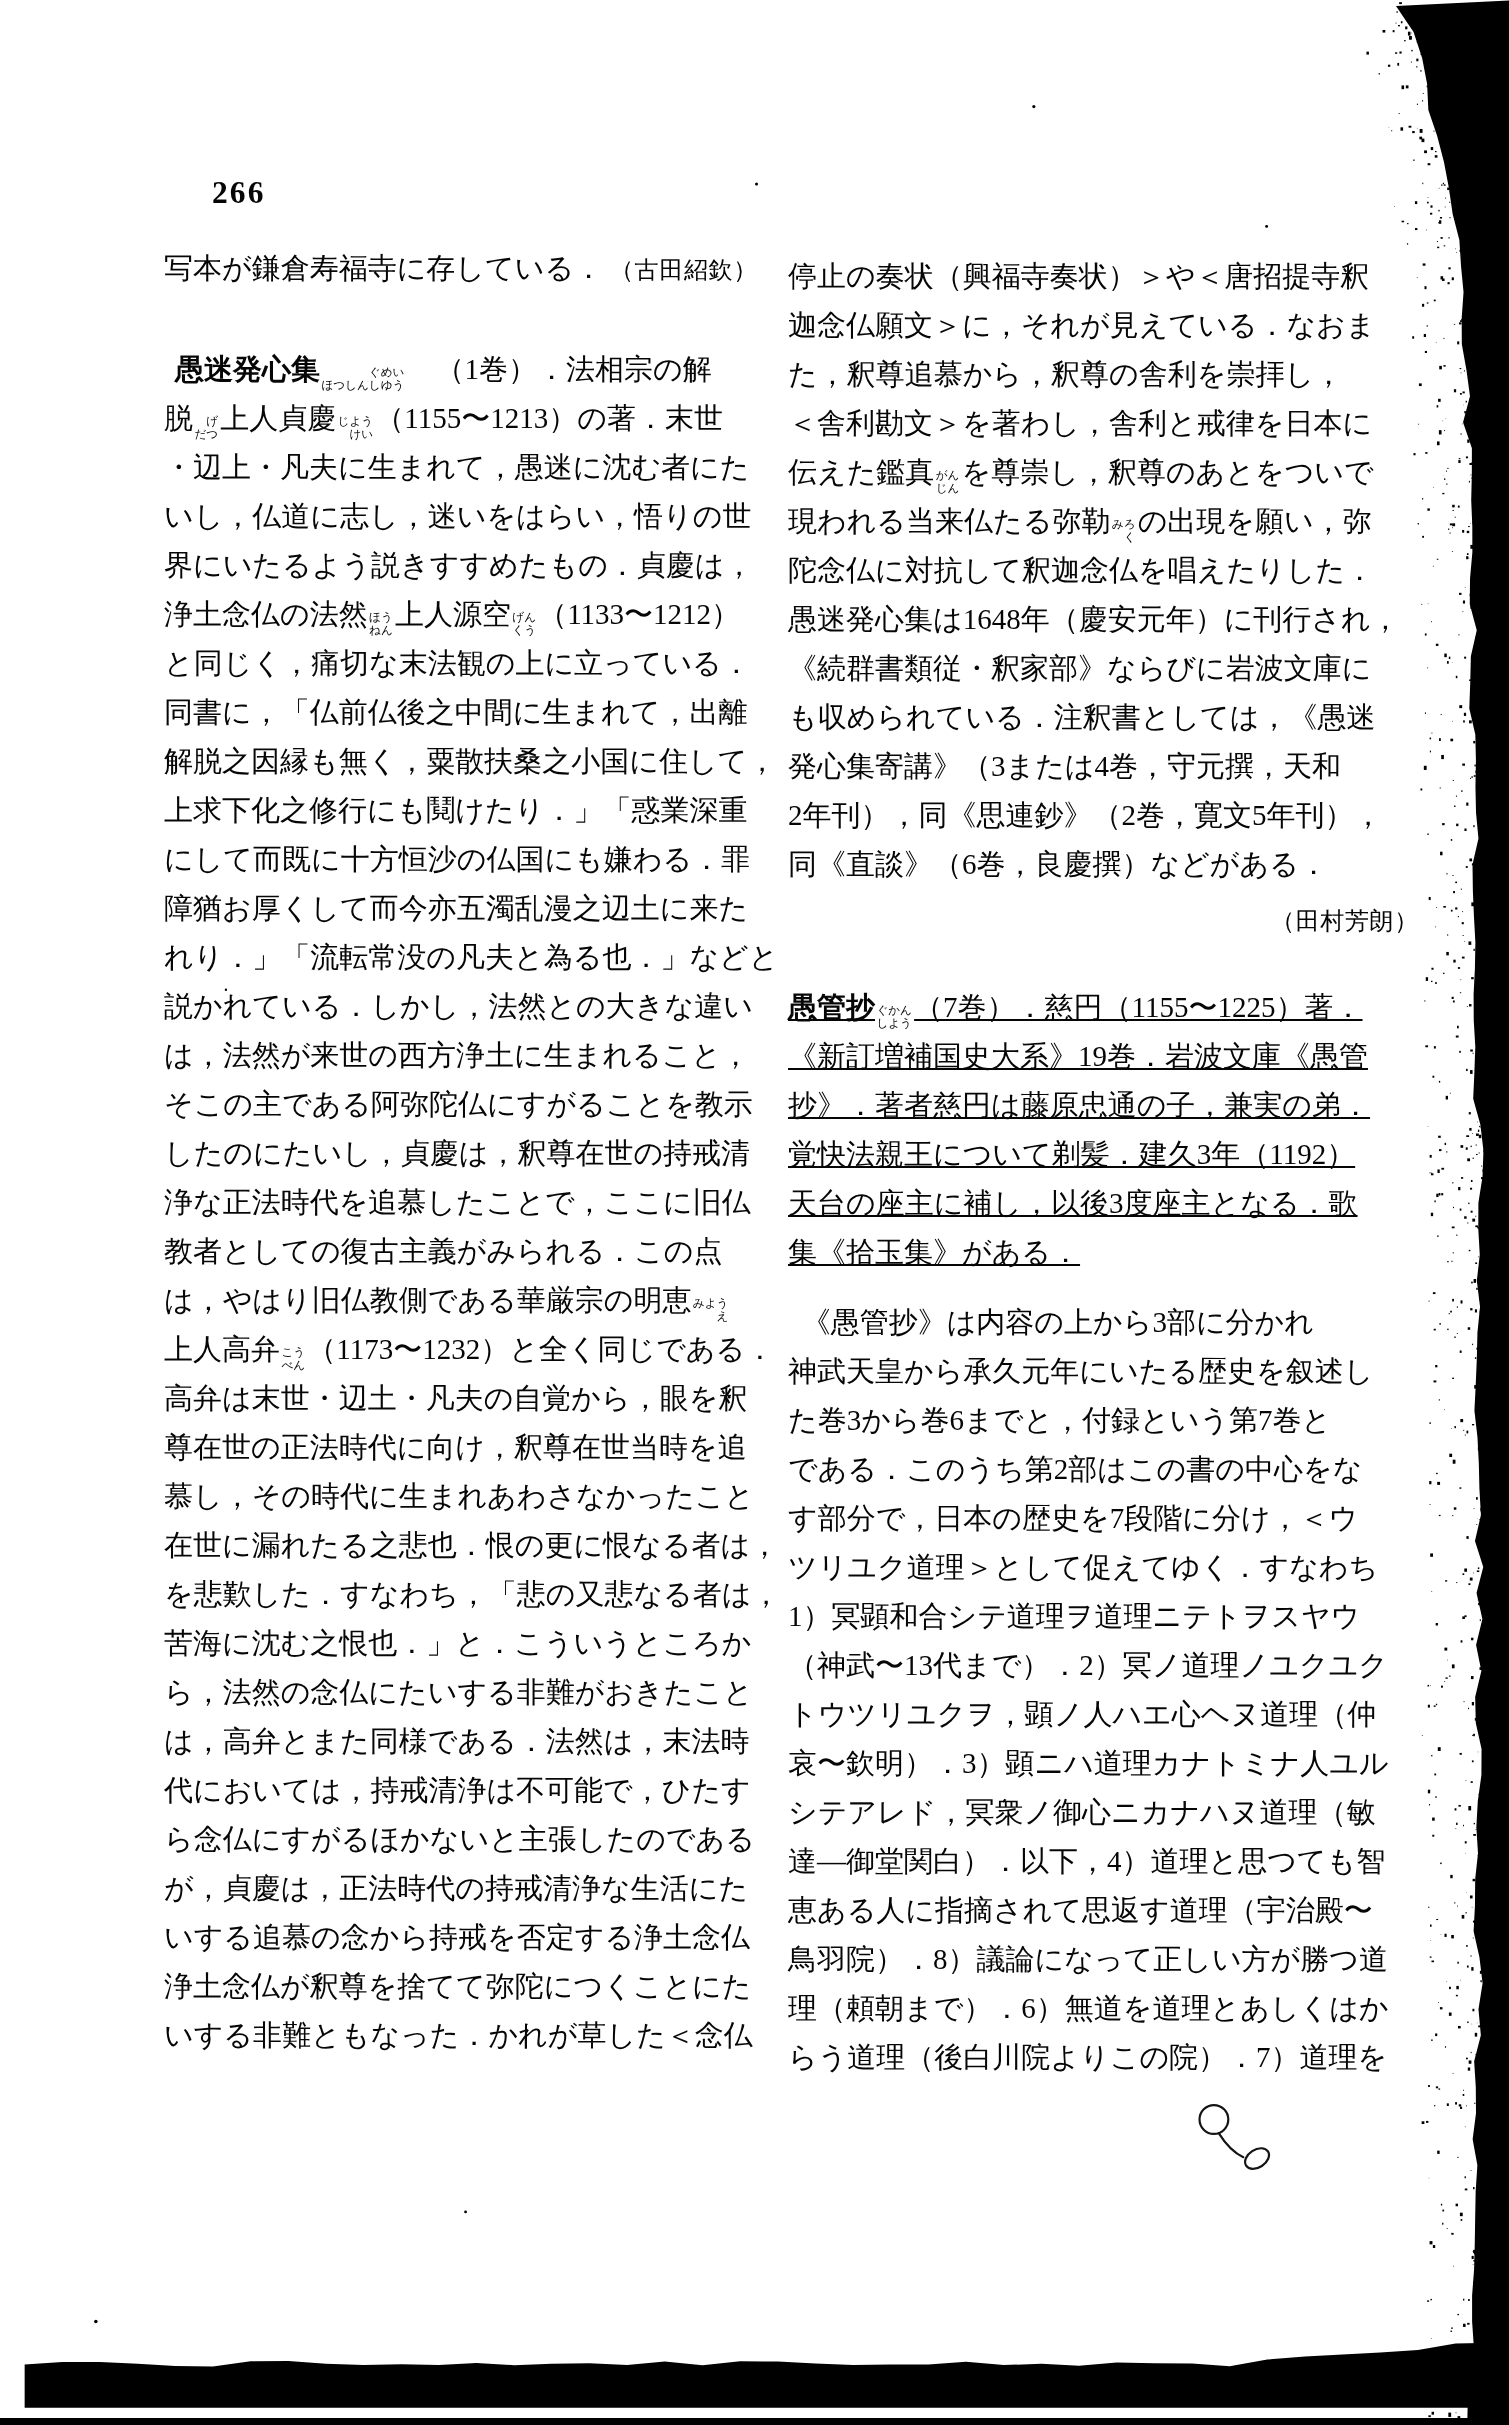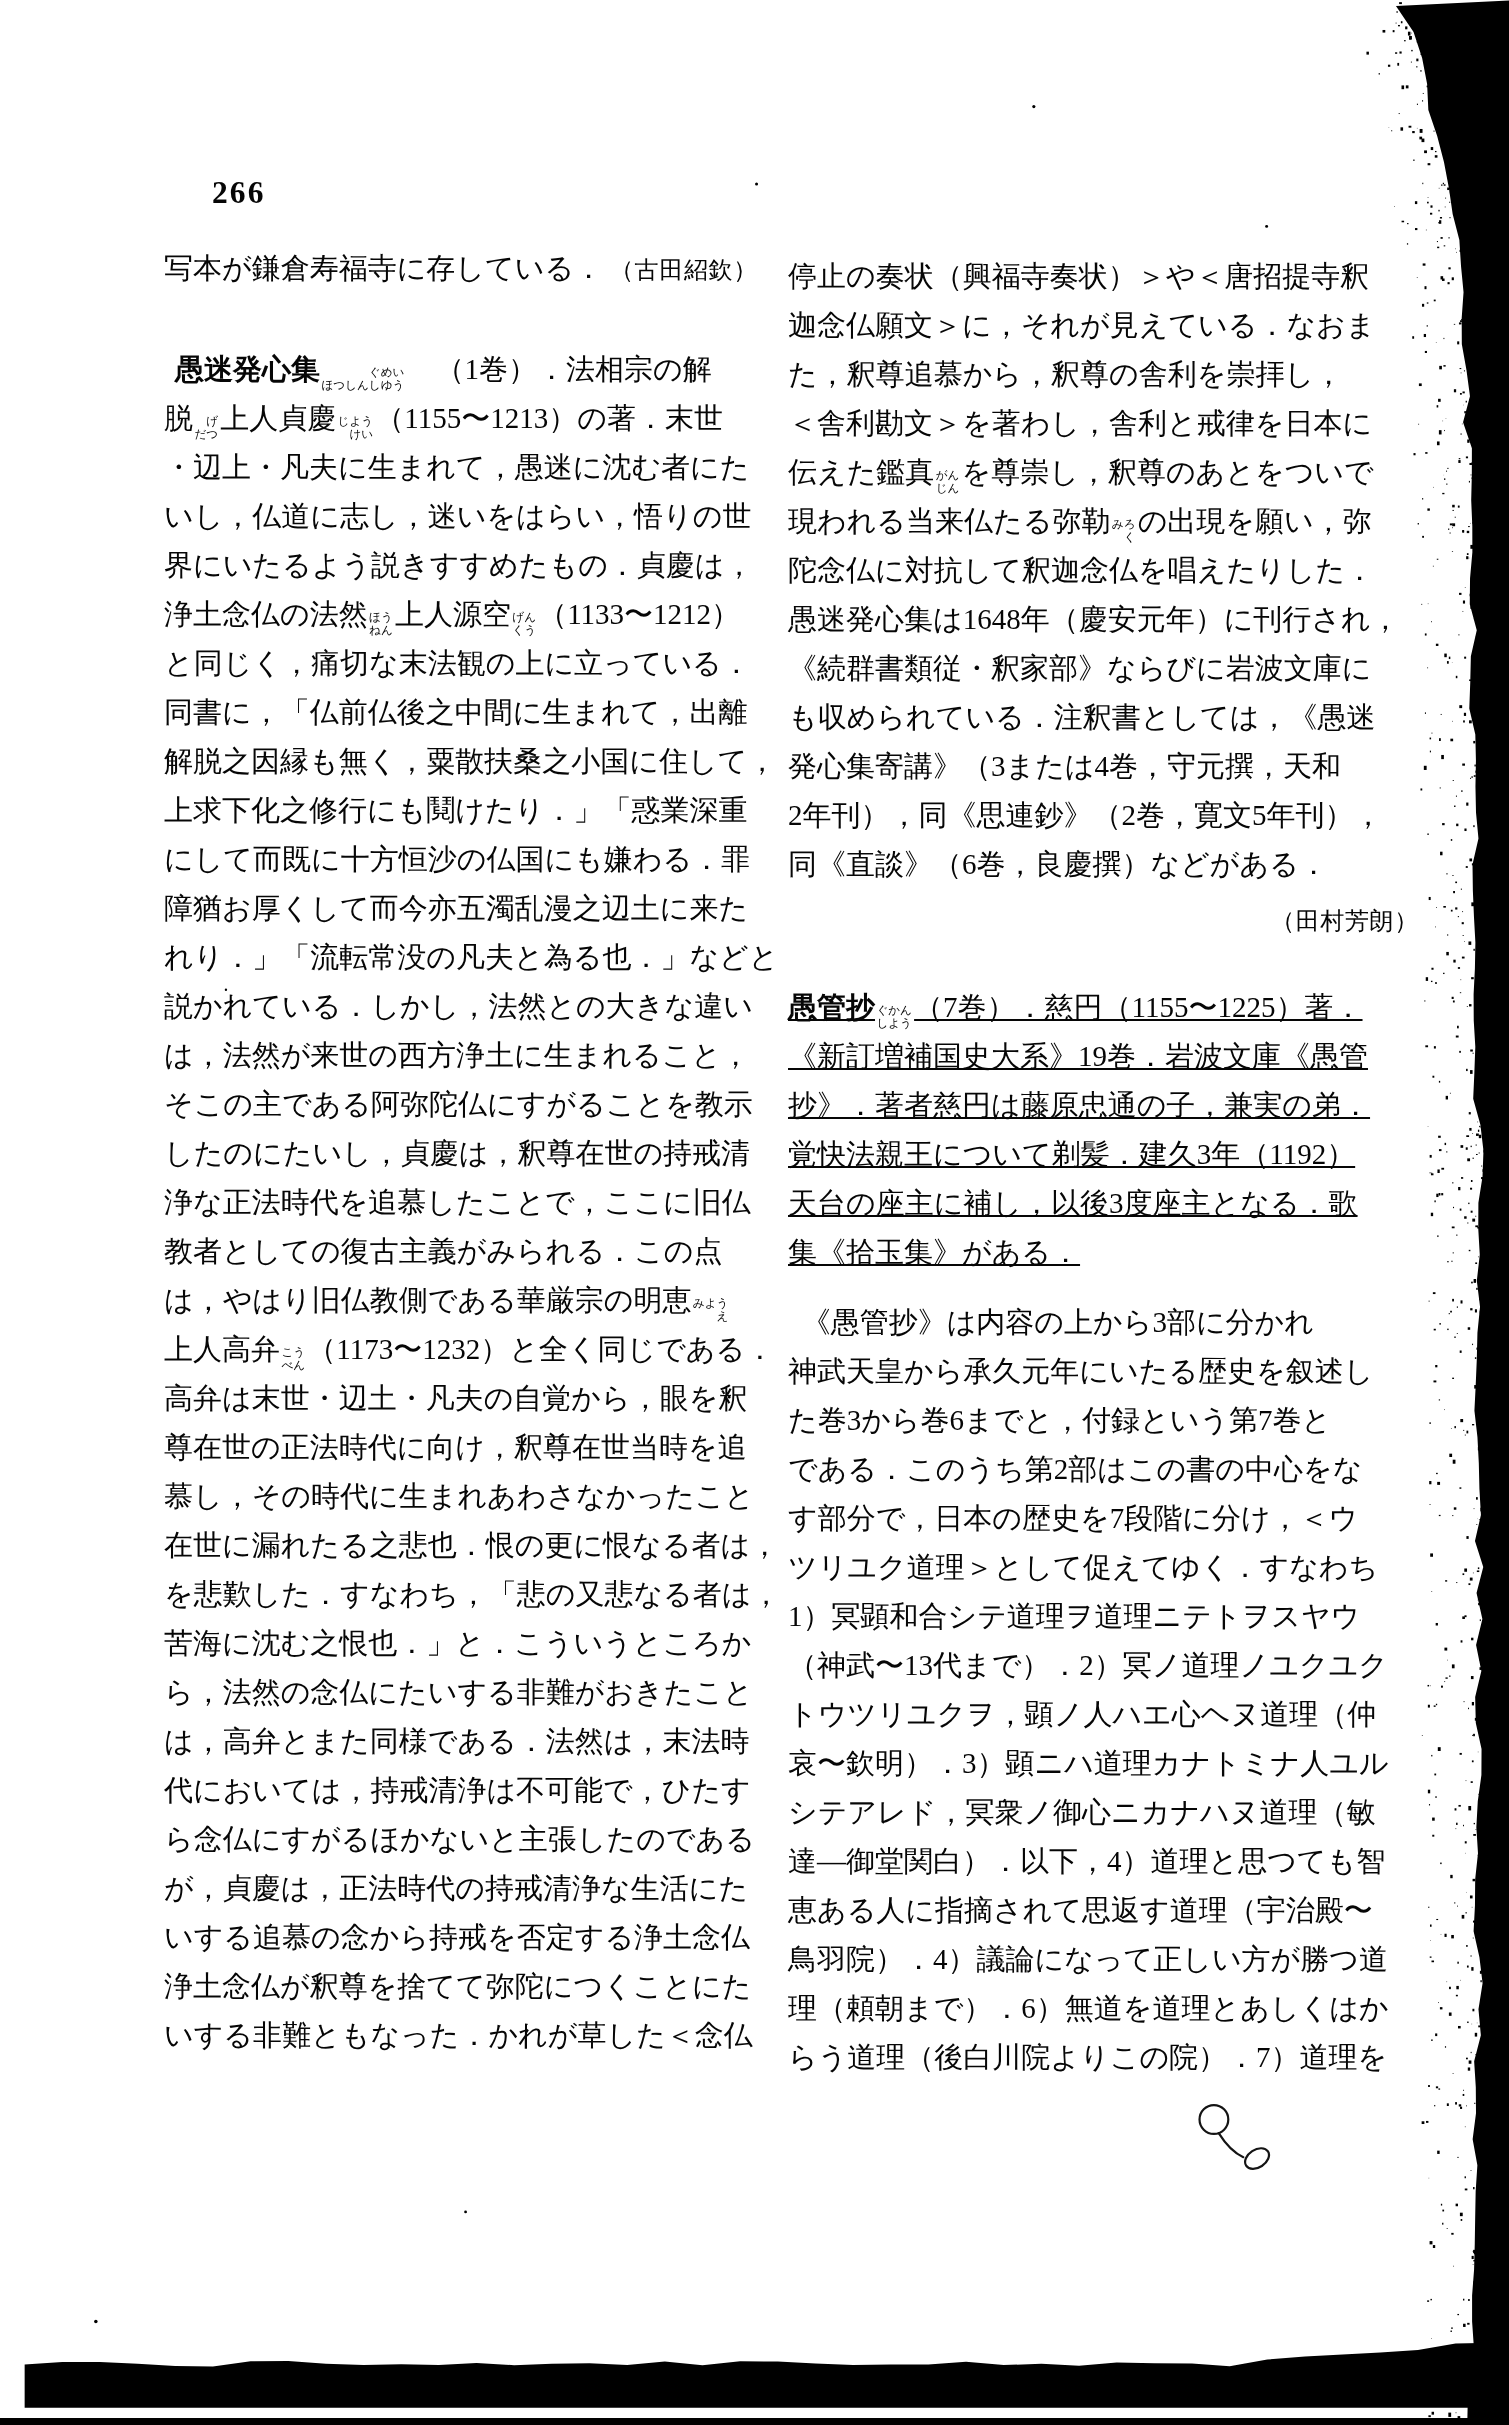--- a/index.html
+++ b/index.html
@@ -119,21 +119,21 @@
         <div class="line"><span class="segs"><span>である．このうち第2部はこの書の中心をな</span></span></div>
         <div class="line"><span class="segs"><span>す部分で，日本の歴史を7段階に分け，＜ウ</span></span></div>
         <div class="line"><span class="segs"><span>ツリユク道理＞として促えてゆく．すなわち</span></span></div>
         <div class="line"><span class="segs"><span>1）冥顕和合シテ道理ヲ道理ニテトヲスヤウ</span></span></div>
         <div class="line"><span class="segs"><span>（神武〜13代まで）．2）冥ノ道理ノユクユク</span></span></div>
         <div class="line"><span class="segs"><span>トウツリユクヲ，顕ノ人ハエ心ヘヌ道理（仲</span></span></div>
         <div class="line"><span class="segs"><span>哀〜欽明）．3）顕ニハ道理カナトミナ人ユル</span></span></div>
         <div class="line"><span class="segs"><span>シテアレド，冥衆ノ御心ニカナハヌ道理（敏</span></span></div>
         <div class="line"><span class="segs"><span>達―御堂関白）．以下，4）道理と思つても智</span></span></div>
         <div class="line"><span class="segs"><span>恵ある人に指摘されて思返す道理（宇治殿〜</span></span></div>
-        <div class="line"><span class="segs"><span>鳥羽院）．4）議論になって正しい方が勝つ道</span></span></div>
+        <div class="line"><span class="segs"><span>鳥羽院）．8）議論になって正しい方が勝つ道</span></span></div>
         <div class="line"><span class="segs"><span>理（頼朝まで）．6）無道を道理とあしくはか</span></span></div>
         <div class="line"><span class="segs"><span>らう道理（後白川院よりこの院）．7）道理を</span></span></div>
       </div>
     </div>
 
   <svg id="doodle-svg" width="1509" height="2426" viewBox="0 0 2204 3542">
     <g fill="none" stroke="#141414" stroke-width="3.2" stroke-linecap="round">
       <circle cx="1773" cy="3095" r="21"></circle>
       <path d="M1780,3115 C1792,3134 1802,3144 1816,3150"></path>
       <ellipse cx="1836" cy="3152" rx="19" ry="13" transform="rotate(-33 1836 3152)"></ellipse>

